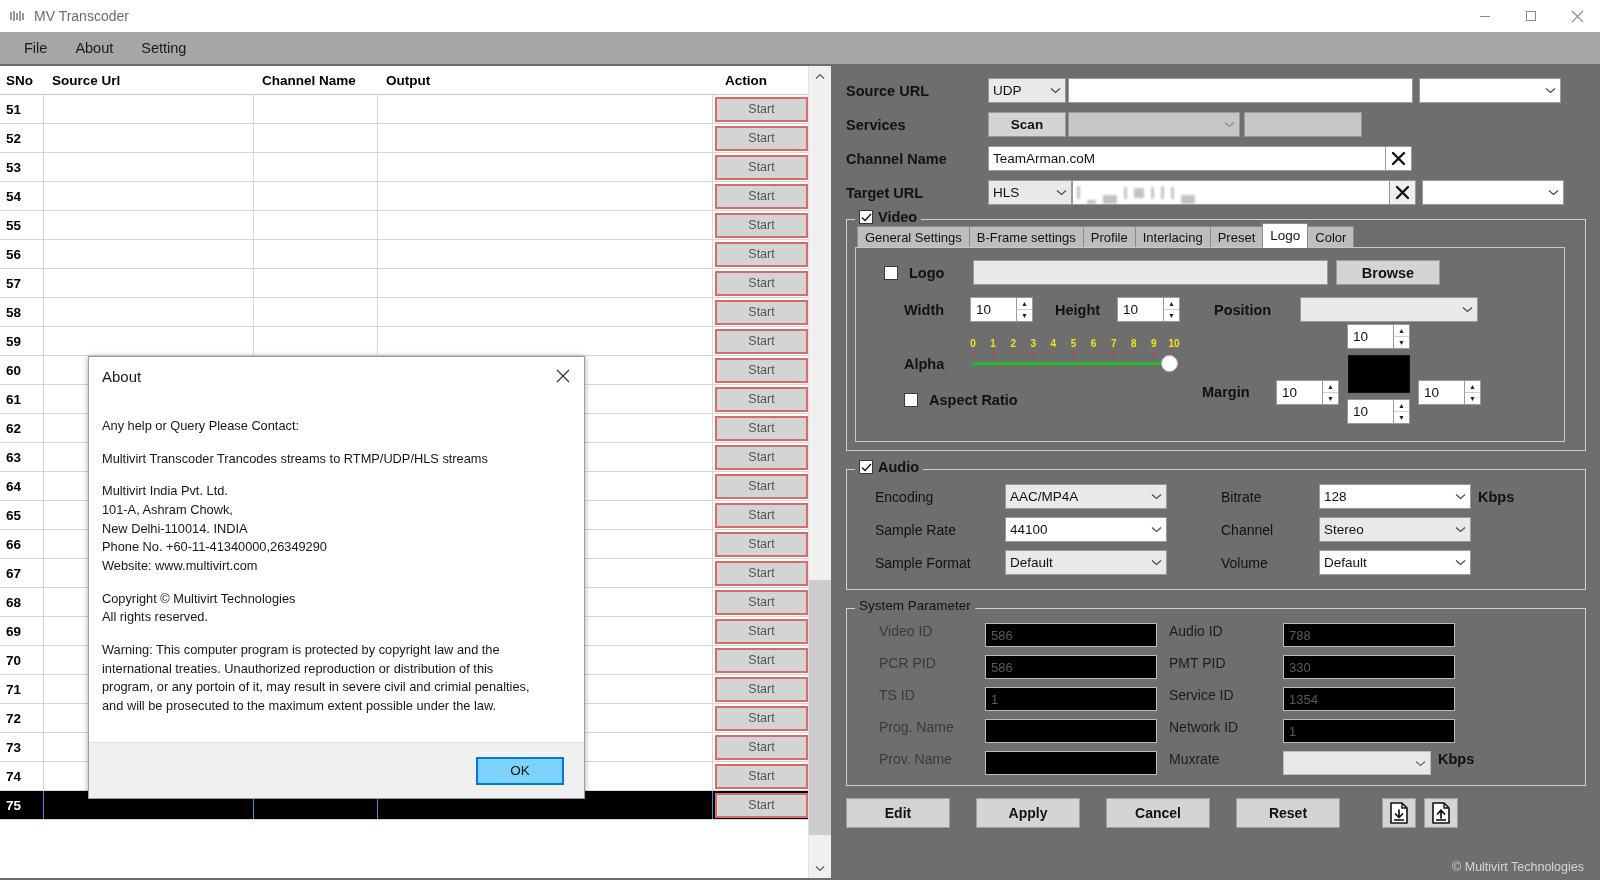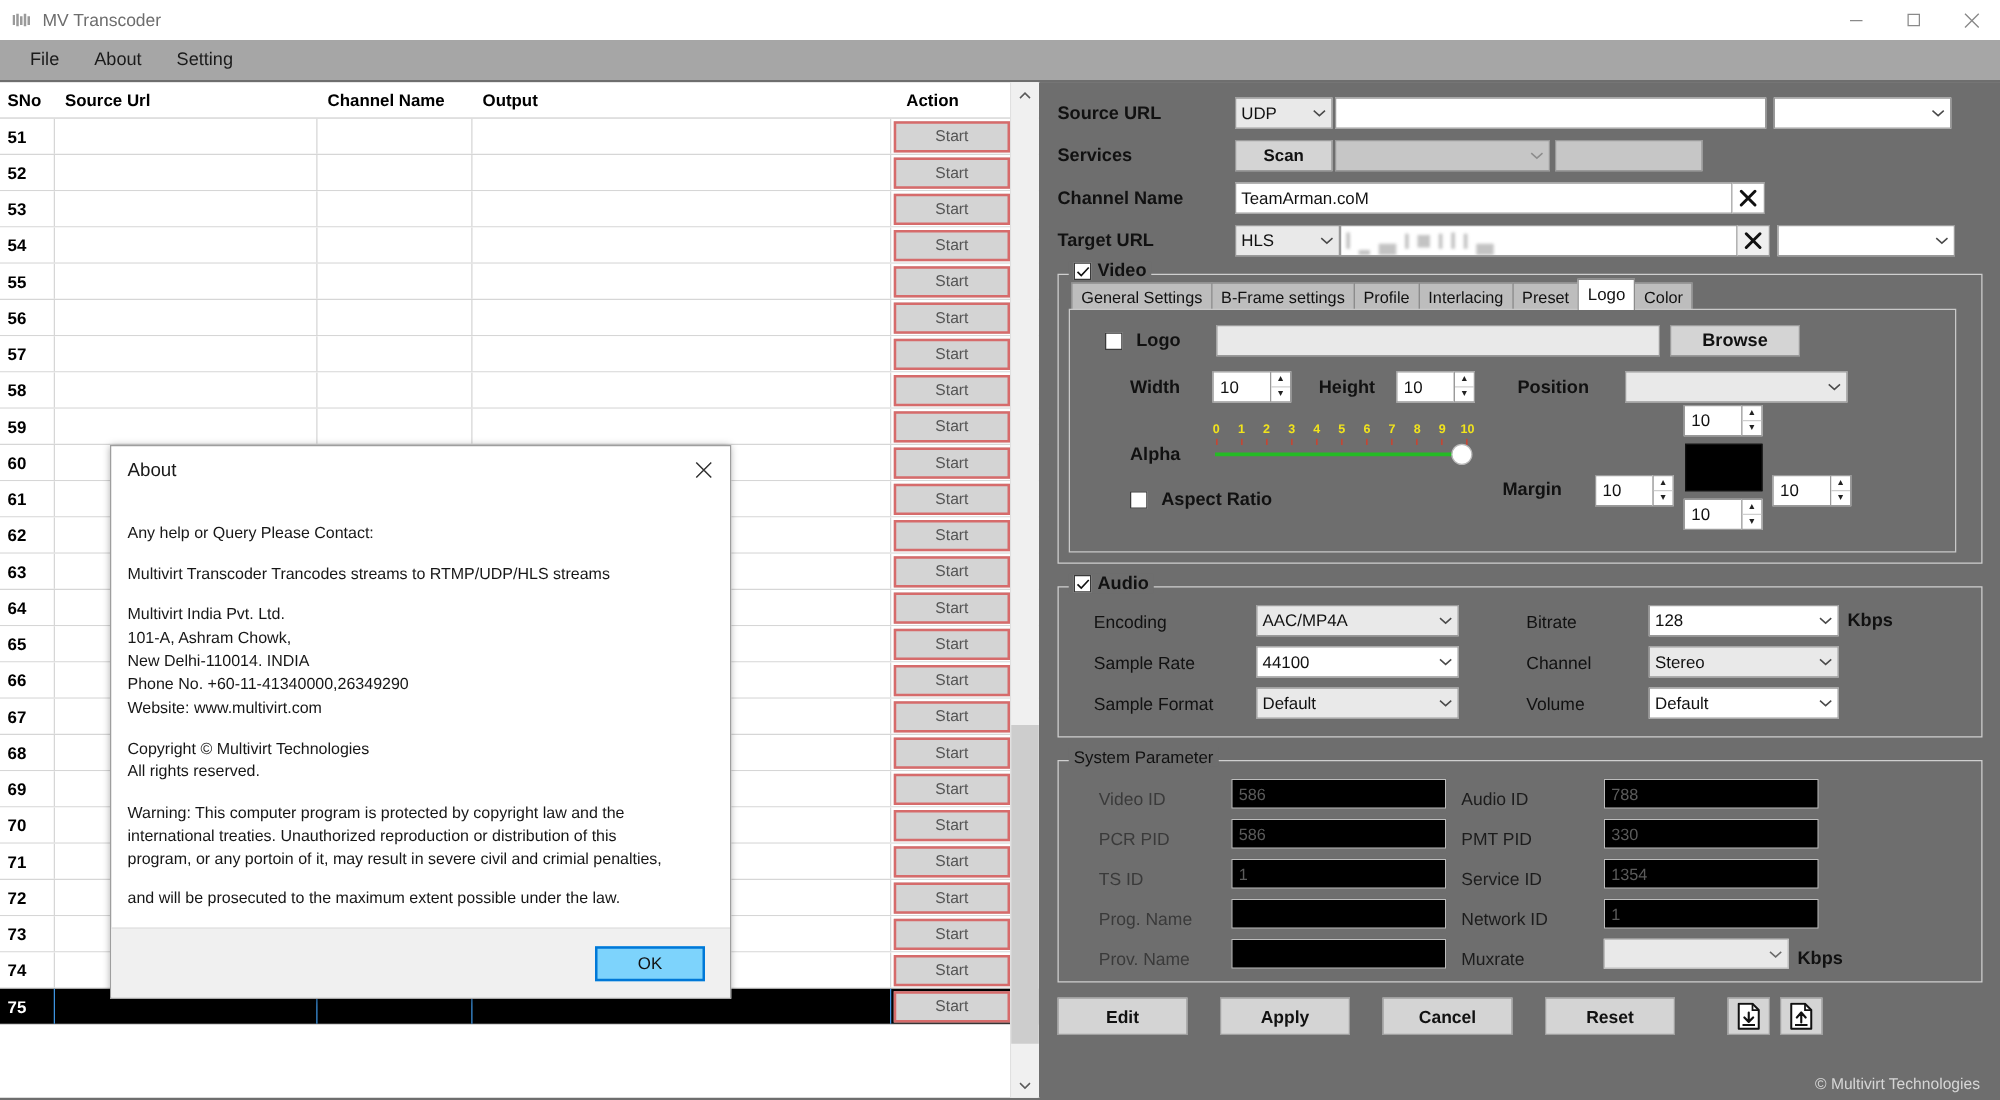--- a/index.html
+++ b/index.html
@@ -219,21 +219,21 @@
   }
 
   .colorswatch{ width:62px; height:38px; background:#000; border:1px solid #111; }
 
   
   .aud-row{ display:flex; align-items:center; margin-bottom:8px; }
   .aud-lbl{ width:148px; font-size:14px; color:#111; padding-left:18px; }
   .aud-lbl2{ width:104px; font-size:14px; color:#111; }
 
   
-  .sp-row{ display:flex; align-items:flex-end; margin-bottom:8px; }
+  .sp-row{ display:flex; align-items:flex-start; margin-bottom:8px; }
   .sp-lbl{ width:128px; font-size:14px; color:#3a3a3a; padding-left:22px; }
   .sp-inp{
     width:172px; height:24px; background:#000000; border:1px solid #bdbdbd;
     font-size:13px; color:#5b5b5b; display:flex; align-items:center; padding:0 5px;
   }
   .sp-lbl2{ width:126px; font-size:14px; color:#1c1c1c; padding-left:12px; }
 
   
   .actions{ display:flex; align-items:center; gap:26px; margin-top:12px; }
   .act-btn{
@@ -969,21 +969,21 @@
       <p>Multivirt Transcoder Trancodes streams to RTMP/UDP/HLS streams</p>
       <p style="margin-bottom:0">Multivirt India Pvt. Ltd.</p>
       <p style="margin-bottom:0">101-A, Ashram Chowk,</p>
       <p style="margin-bottom:0">New Delhi-110014. INDIA</p>
       <p style="margin-bottom:0">Phone No. +60-11-41340000,26349290</p>
       <p style="margin-bottom:14px">Website: www.multivirt.com</p>
       <p style="margin-bottom:0">Copyright © Multivirt Technologies</p>
       <p style="">All rights reserved.</p>
       <p style="margin-bottom:0">Warning: This computer program is protected by copyright law and the</p>
       <p style="margin-bottom:0">international treaties. Unauthorized reproduction or distribution of this</p>
-      <p style="margin-bottom:12px">program, or any portoin of it, may result in severe civil and crimial penalties,</p>
+      <p style="margin-bottom:0">program, or any portoin of it, may result in severe civil and crimial penalties,</p>
       <p style="margin-bottom:0">and will be prosecuted to the maximum extent possible under the law.</p>
     </div>
     <div class="about-foot">
       <div class="ok-btn">OK</div>
     </div>
   </div>
 
 </div>
 
 </body></html>

